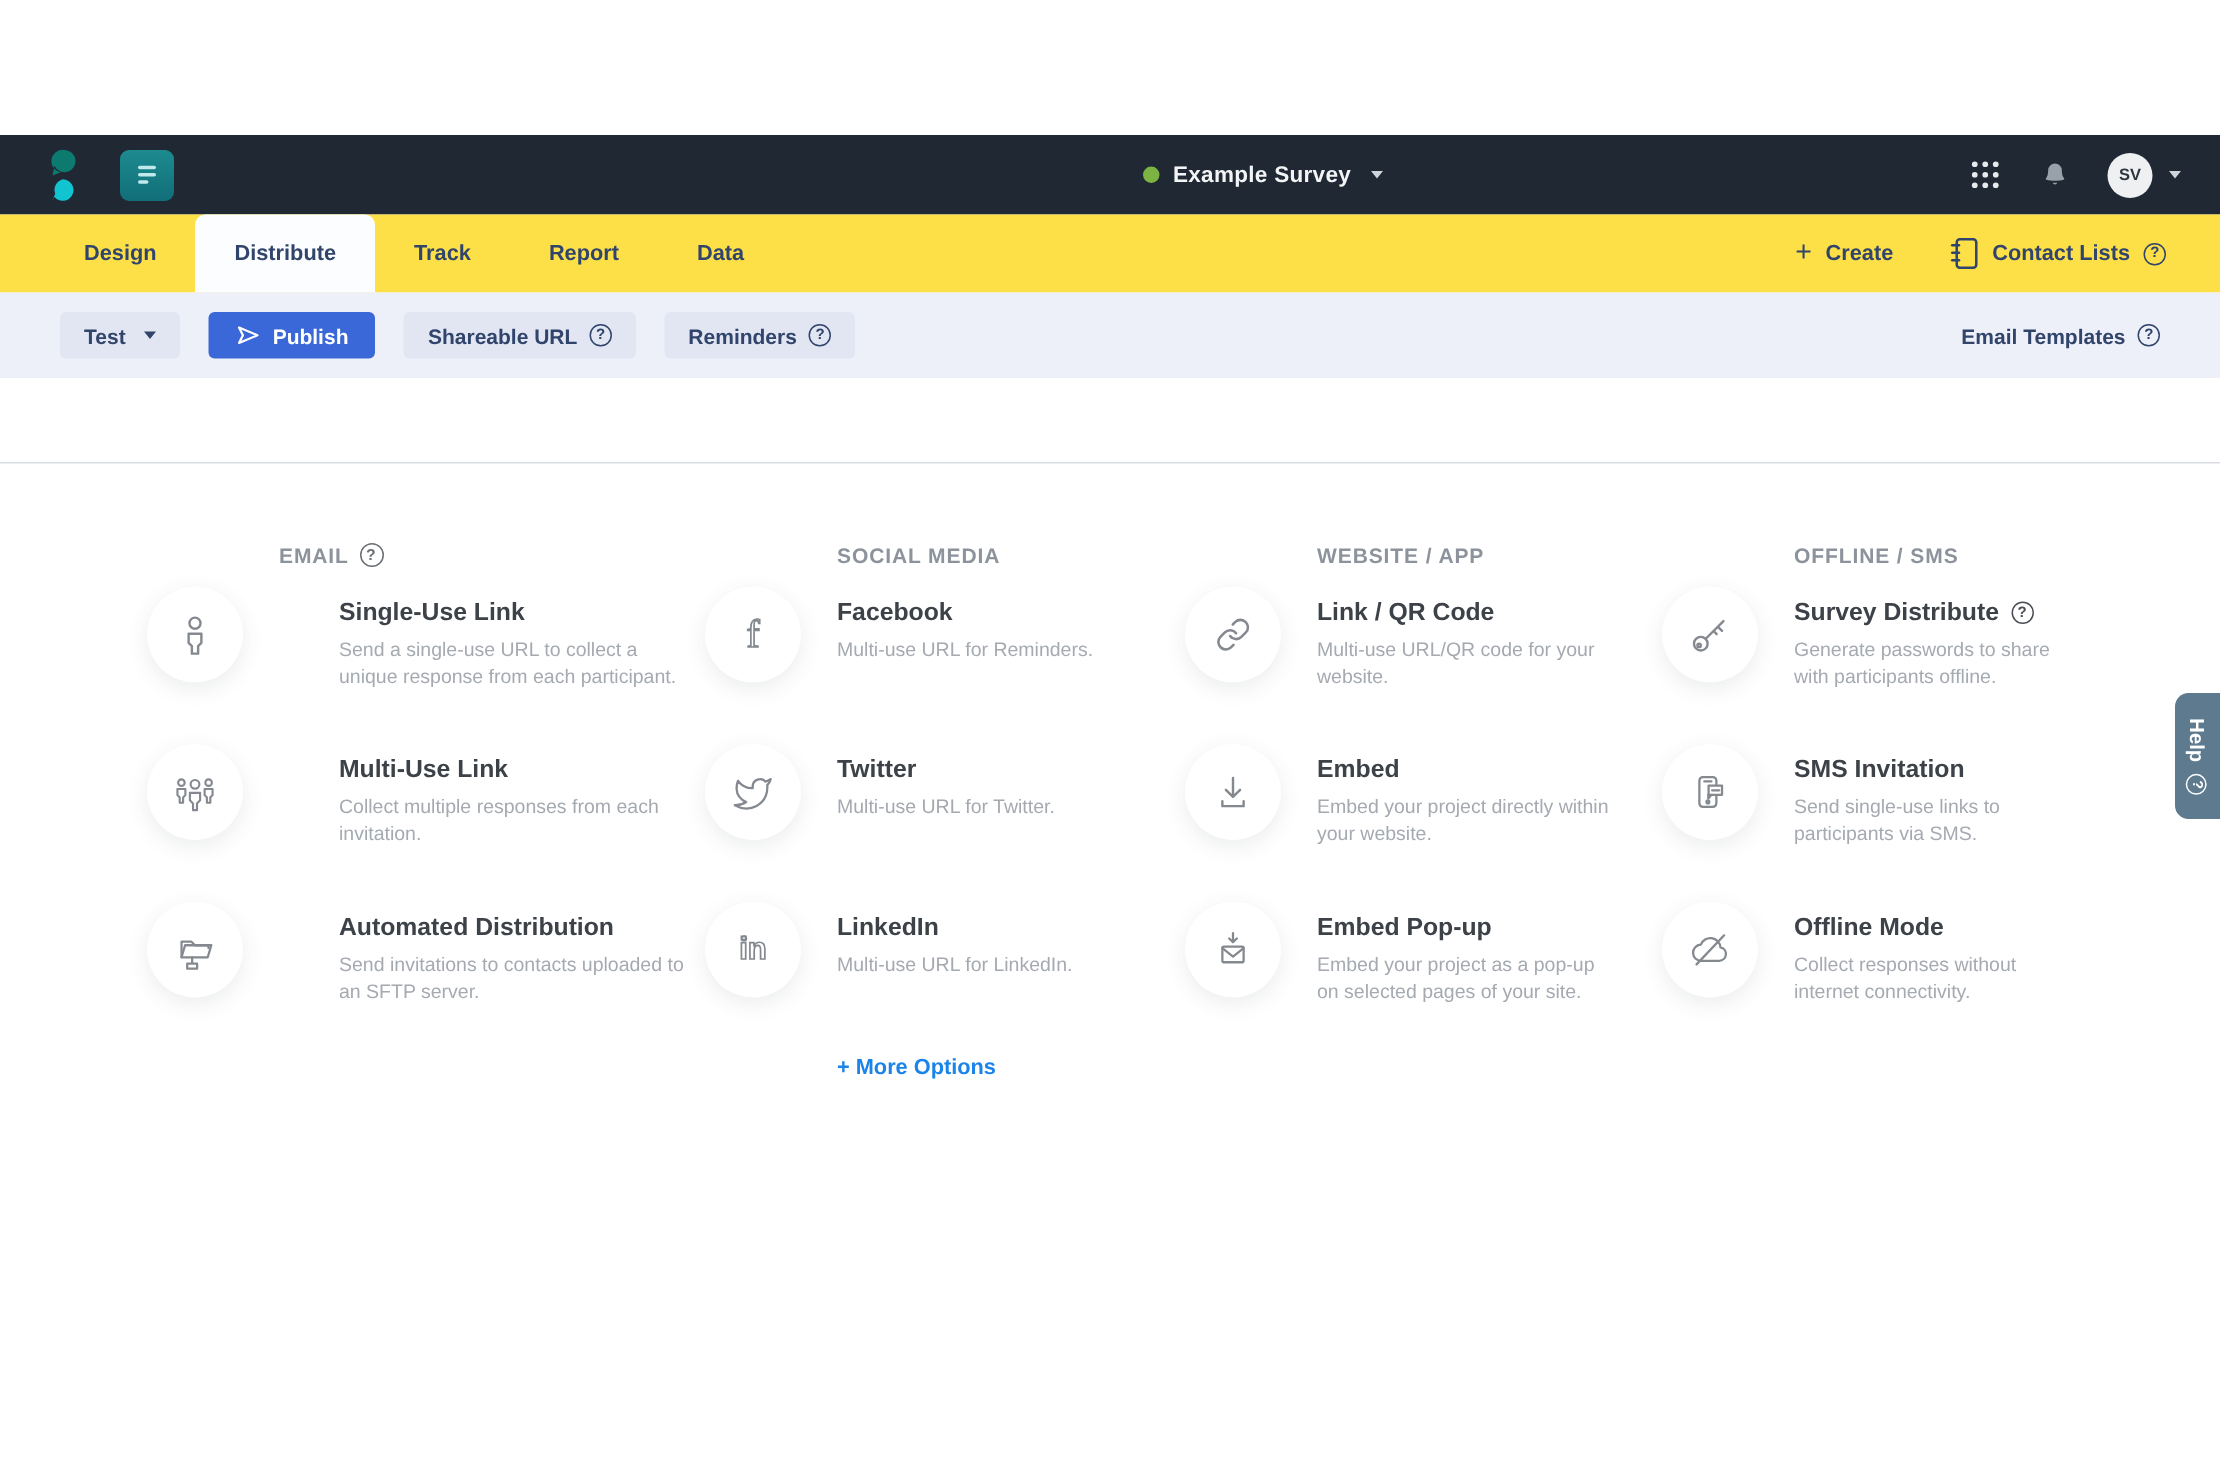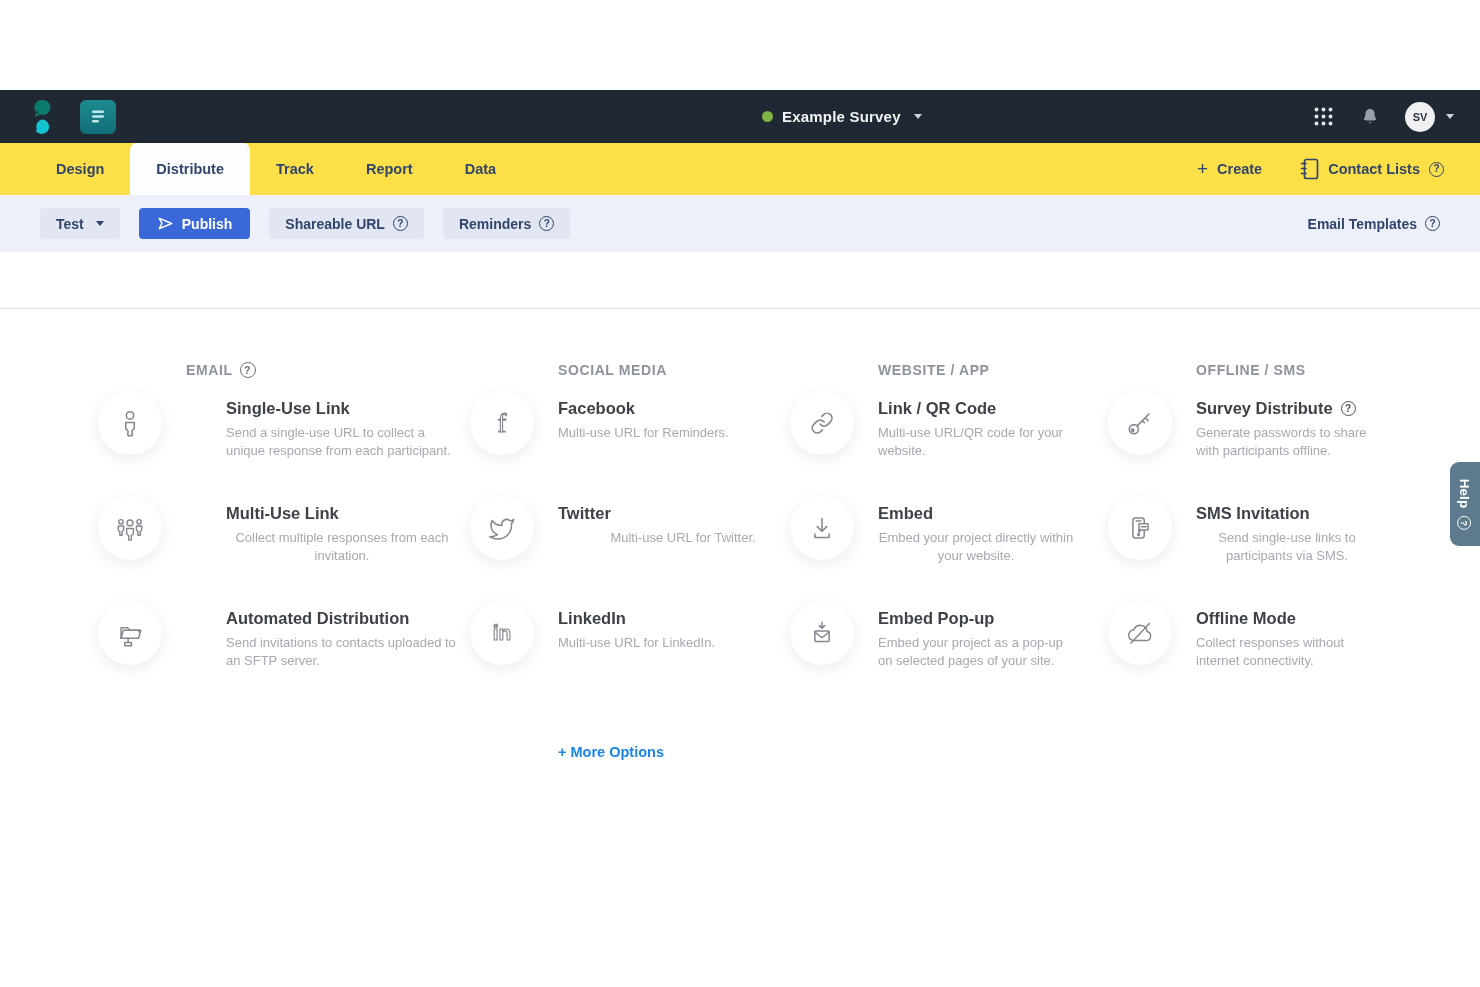--- a/index.html
+++ b/index.html
@@ -44,28 +44,28 @@
   .round-btn.qr { left:1029px; }
   .quick-send { position:absolute; right:21px; top:269px; height:27px; padding:0 14px; background:#fff; border:1.6px solid #4a68c5; border-radius:6px; color:#30509f; font-family:inherit; font-size:14px; font-weight:bold; display:flex; align-items:center; gap:8px; cursor:pointer; }
 
   
   .content { position:absolute; top:310px; left:0; right:0; bottom:0; background:#fff; }
   .col { position:absolute; top:0; width:340px; height:470px; }
   .col.c1 { left:98px; } .col.c2 { left:470px; } .col.c3 { left:790px; } .col.c4 { left:1108px; }
   .col-header { position:absolute; top:52px; left:88px; display:flex; align-items:flex-end; gap:7px; color:#8d939c; font-size:14px; font-weight:bold; letter-spacing:.6px; }
   .col-header .qmark { color:#6b6f76; width:16px; height:16px; min-width:16px; font-size:10.5px; }
   .item { position:absolute; left:0; display:flex; gap:24px; cursor:pointer; }
-  .item.r1 { top:81px; } .item.r2 { top:186px;text-align:center; } .item.r3 { top:291px; }
+  .item.r1 { top:81px; } .item.r2 { top:186px; } .item.r3 { top:291px; }
   .icon-circle { width:64px; height:64px; border-radius:50%; background:#fff; box-shadow:0 4px 14px rgba(60,64,70,.10); display:flex; align-items:center; justify-content:center; color:#84888f; flex:none; }
   .item-text { padding-top:8px; }
   .c1 .item-text { width:232px;margin-left:40px; } .c2 .item-text { width:250px; } .c3 .item-text { width:196px; } .c4 .item-text { width:182px; }
   .item-title { color:#3d4248; font-size:16.5px; font-weight:bold; display:flex; align-items:center; gap:8px; }
   .item-title .qmark { color:#4a4e54; }
   .item-desc { margin-top:6px; color:#a5aab1; font-size:13px; line-height:1.42; }
-  .more-options { position:absolute; top:394px; left:88px; color:#1a84e8; font-size:14.5px; font-weight:bold; cursor:pointer;margin-top:40px; }
+  .more-options { position:absolute; top:394px; left:88px; color:#1a84e8; font-size:14.5px; font-weight:bold; cursor:pointer; }
 
   
   .help-tab { position:absolute; right:0; top:462px; width:30px; height:84px; background:#5e7a8e; border-radius:9px 0 0 9px; display:flex; align-items:center; justify-content:center; cursor:pointer; }
   .help-rot { transform:rotate(90deg); display:flex; align-items:center; gap:8px; color:#fff; font-size:13.5px; font-weight:bold; white-space:nowrap; }
   .help-rot .qmark { border-color:#fff; color:#fff; width:14px; height:14px; min-width:14px; font-size:9.5px; }
 
   svg { display:block; }
 </style>
 </head>
 <body>

